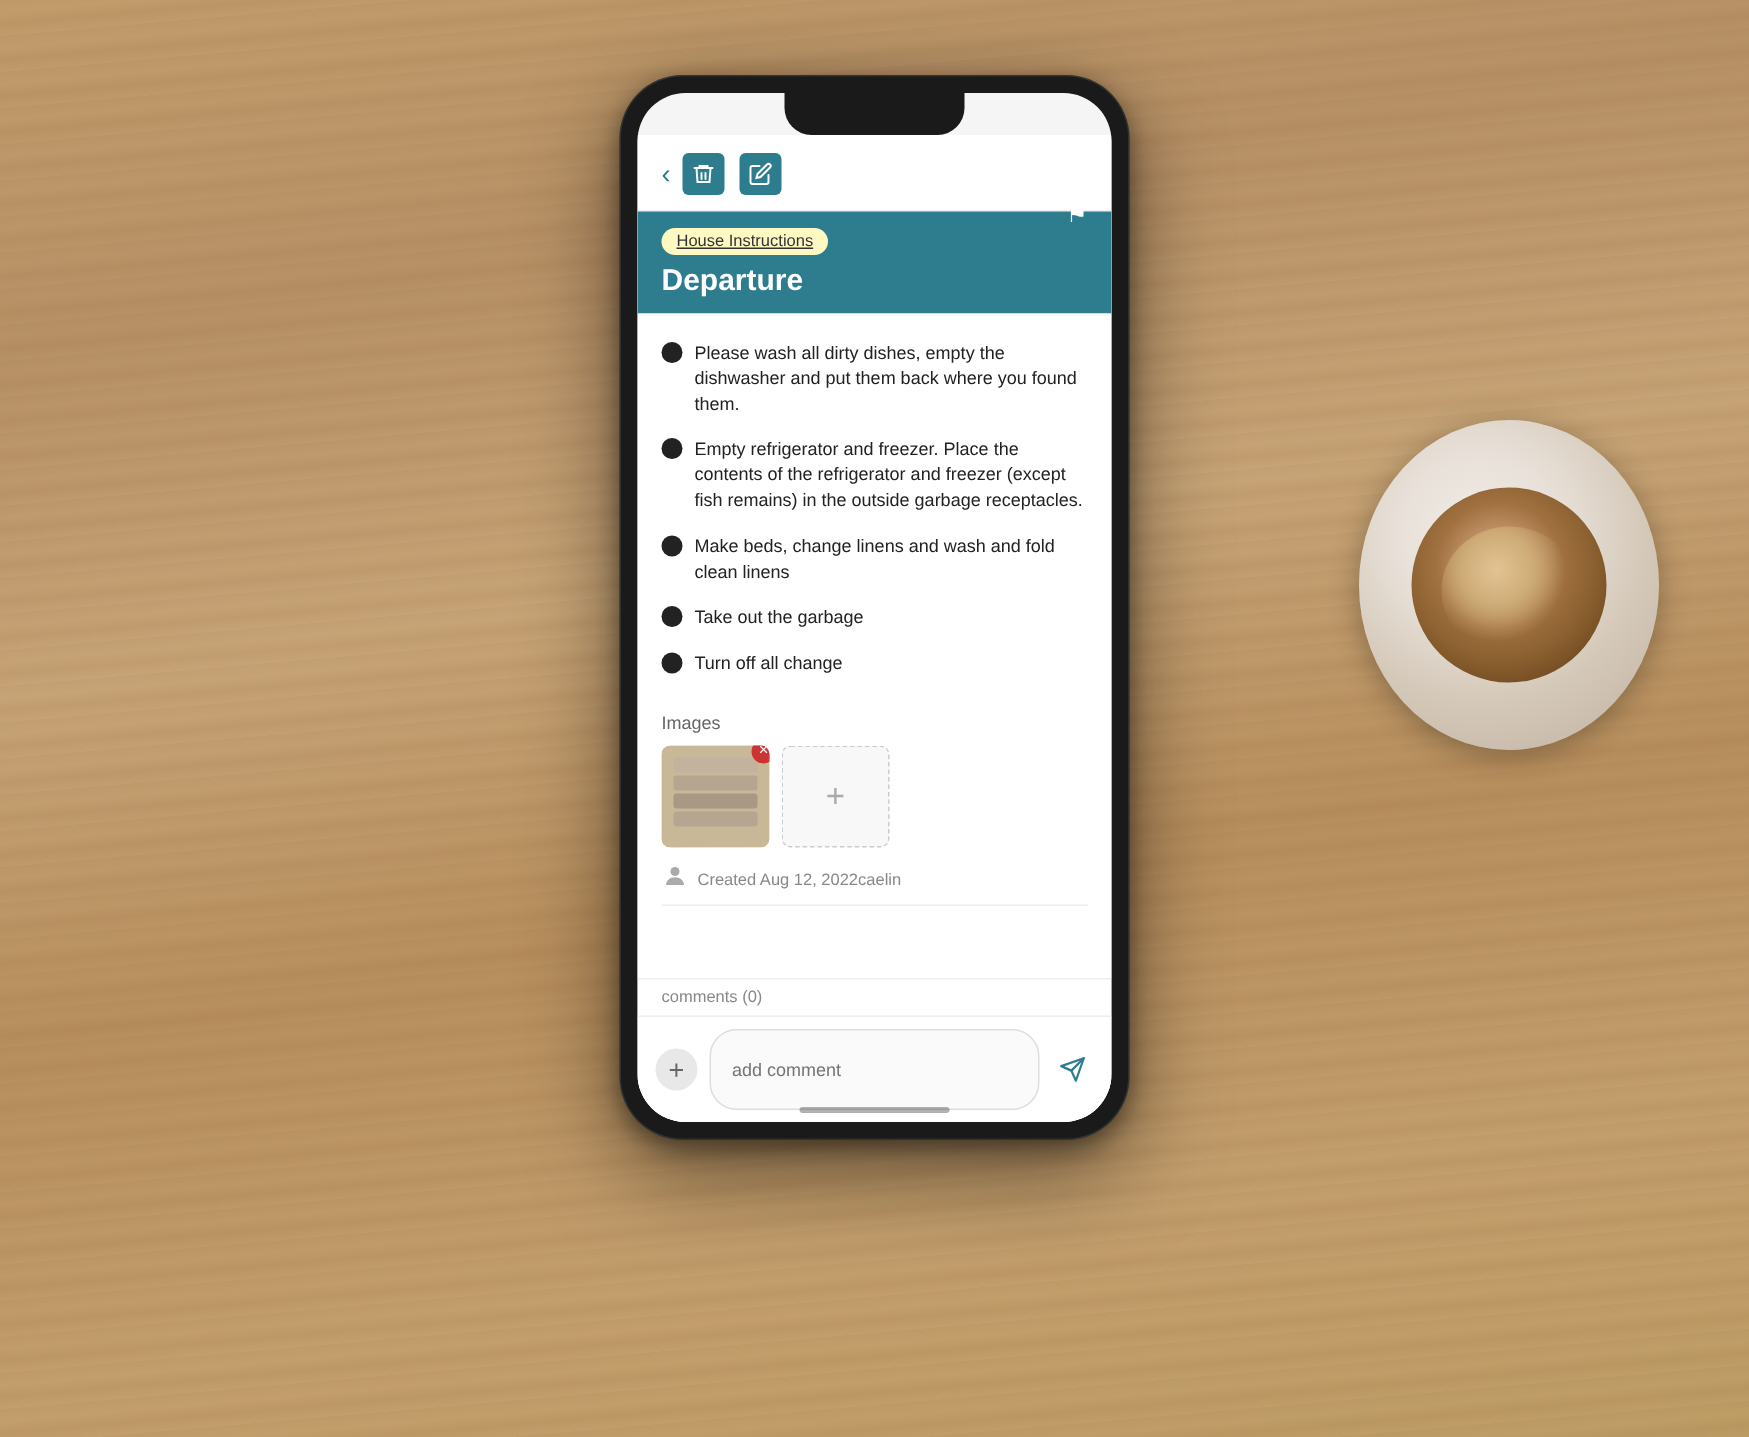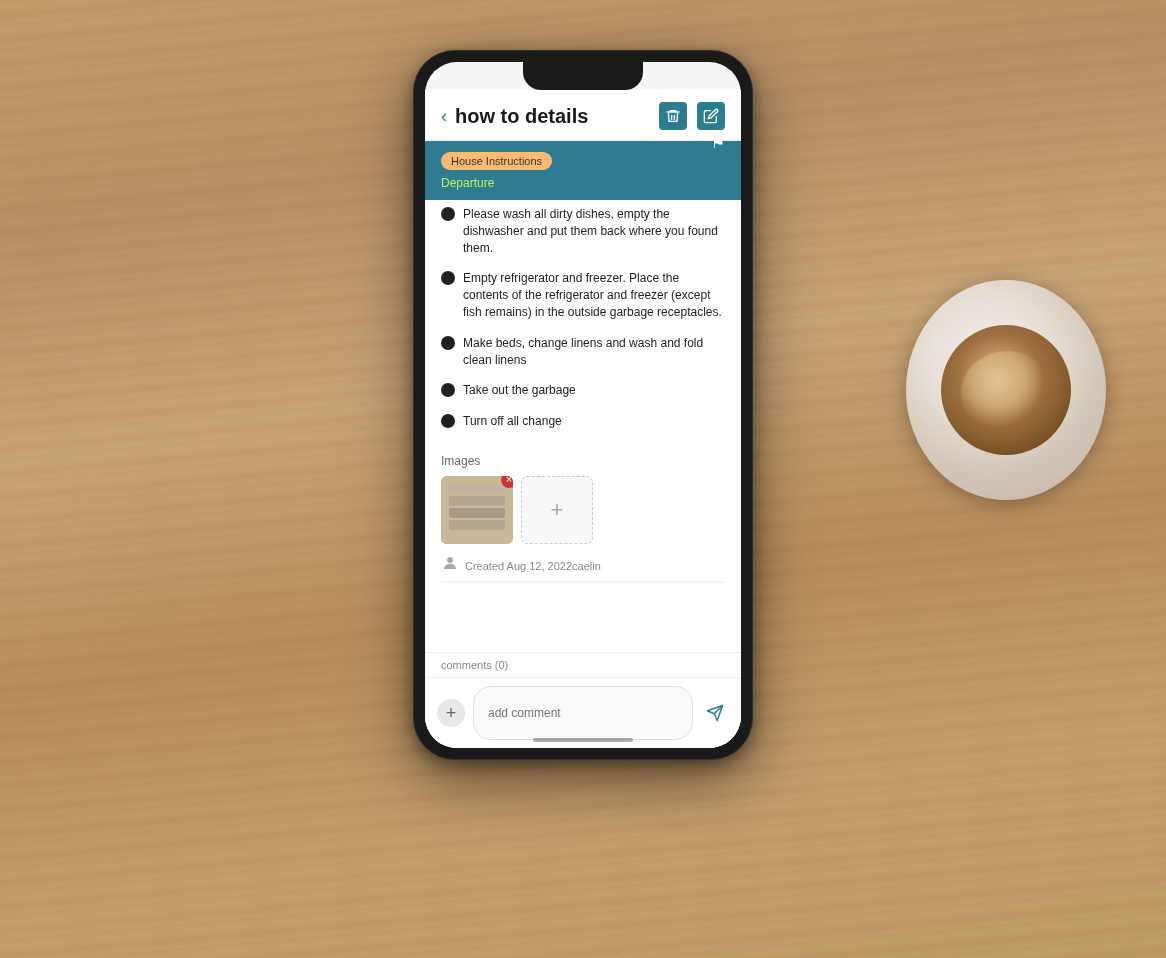--- a/index.html
+++ b/index.html
@@ -158,45 +158,46 @@
     }
 
     
     .section-header {
       background: #2d7d8e;
       padding: 10px 16px 10px;
       flex-shrink: 0;
     }
     .section-tag {
       display: inline-block;
-      background: #fdba74;
+      background: #fef9c3;
       color: #333;
       font-size: 11px;
       font-weight: 500;
       padding: 3px 10px;
       border-radius: 12px;
       margin-bottom: 6px;
+      text-decoration: underline;
     }
     .section-flag {
       float: right;
       color: white;
       font-size: 16px;
       margin-top: -18px;
     }
     .section-title {
-      color: #bef264;
-      font-size: 12px;
-      font-weight: 400;
+      color: #ffffff;
+      font-size: 20px;
+      font-weight: 700;
     }
 
     
     .content-area {
       flex: 1;
       overflow-y: auto;
-      padding: 6px 16px;
+      padding: 18px 16px;
       background: #ffffff;
     }
 
     
     .task-item {
       display: flex;
       align-items: flex-start;
       margin-bottom: 14px;
       font-size: 12px;
       color: #222;
@@ -371,21 +372,20 @@
 </div>
 
 <div class="phone-outer">
   <div class="phone-screen">
     <div class="phone-notch"></div>
 
     <div class="app-content">
 
       <div class="app-header">
         <span class="back-arrow">‹</span>
-        <span class="header-title">how to details</span>
         <div class="header-icons">
           <div class="header-icon-btn">
             <svg viewBox="0 0 24 24">
               <path d="M3 6h18M8 6V4h8v2M19 6l-1 14H6L5 6h14zM10 11v6M14 11v6" stroke="white" stroke-width="2" fill="none" stroke-linecap="round"></path>
             </svg>
           </div>
           <div class="header-icon-btn">
             <svg viewBox="0 0 24 24">
               <path d="M11 4H4a2 2 0 00-2 2v14a2 2 0 002 2h14a2 2 0 002-2v-7" stroke="white" stroke-width="2" fill="none" stroke-linecap="round"></path>
               <path d="M18.5 2.5a2.121 2.121 0 013 3L12 15l-4 1 1-4 9.5-9.5z" stroke="white" stroke-width="2" fill="none" stroke-linecap="round"></path>

